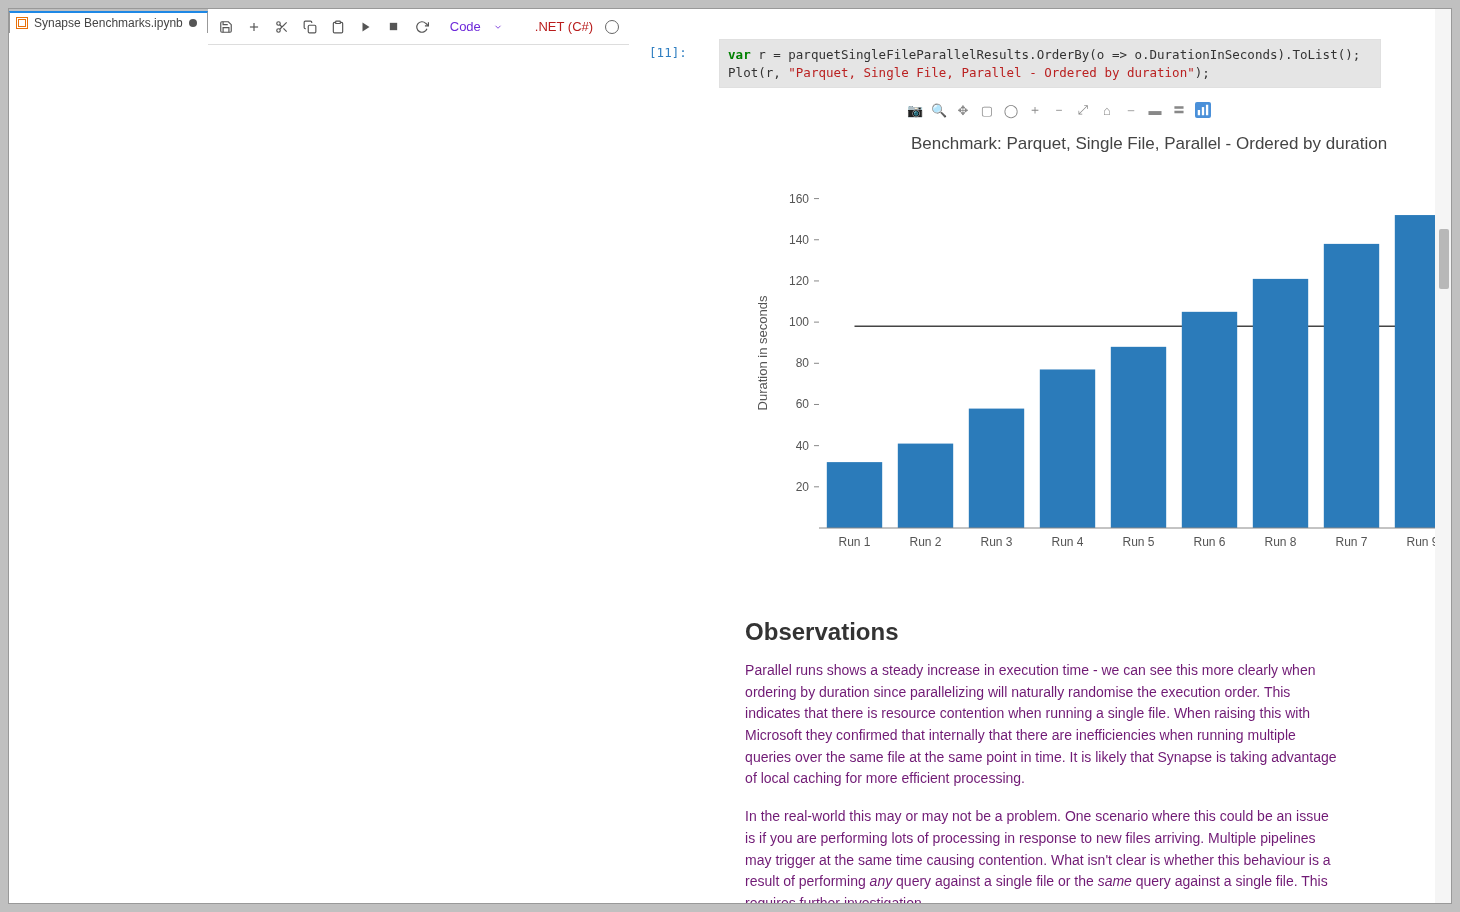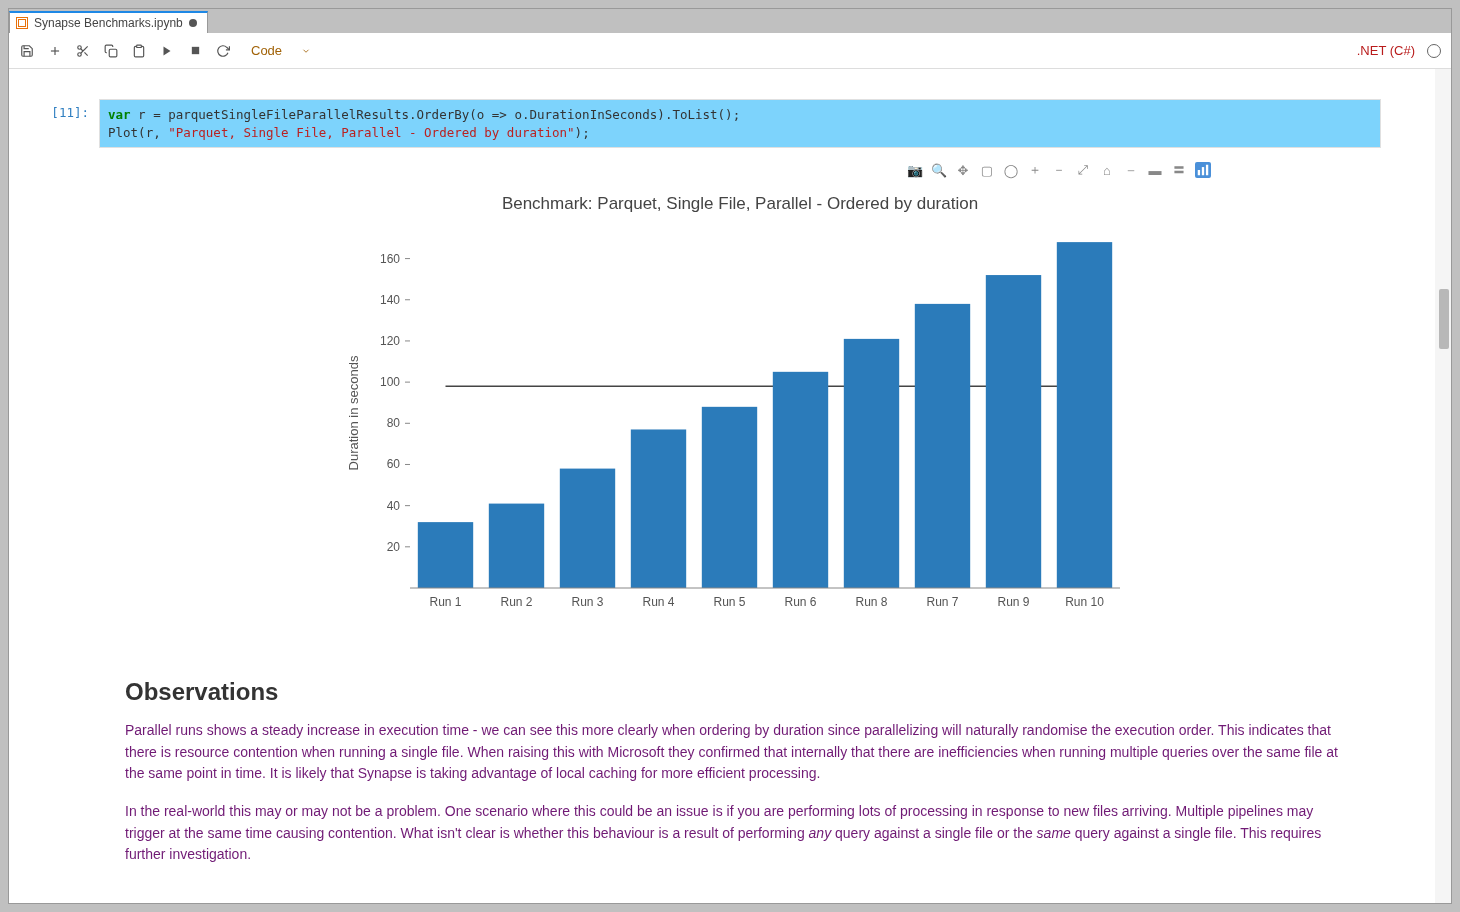--- a/index.html
+++ b/index.html
@@ -10,21 +10,21 @@
     height: 912px;
     overflow: hidden;
     position: relative;
   }
   .app-frame {
     position: absolute;
     top: 8px; left: 8px; right: 8px; bottom: 8px;
     background: #fff;
     border: 1px solid #999;
     display: flex;
-    flex-direction: column;
+    flex-direction: row;
   }
   .tabbar {
     display: flex;
     background: #c0c0c0;
     height: 24px;
     align-items: flex-end;
   }
   .tab {
     background: #fff;
     border: 1px solid #999;
@@ -56,43 +56,43 @@
     align-items: center;
     gap: 12px;
     padding: 4px 10px;
     border-bottom: 1px solid #ddd;
     height: 36px;
     font-size: 13px;
     color: #555;
   }
   .toolbar .spacer { flex: 1; }
   .tb-icon { width:16px; height:16px; display:flex; align-items:center; justify-content:center; cursor:pointer; color:#555; }
-  .cell-type { display:flex; align-items:center; gap:19px; font-size:13px; color:#a16207; padding: 0 8px; cursor:pointer;}
+  .cell-type { display:flex; align-items:center; gap:12px; font-size:13px; color:#6d28d9; padding: 0 8px; cursor:pointer;}
   .kernel-circle { width:14px;height:14px;border:1.5px solid #666;border-radius:50%; }
   .content {
     flex:1;
     overflow: hidden;
     position: relative;
     padding: 30px 0 0 0;
   }
   .scrollbar-track {
     position:absolute; right:0; top:0; bottom:0; width:16px;
     background:#f5f5f5;
   }
   .scrollbar-thumb {
     position:absolute; right:2px; top:220px; width:10px; height:60px;
     background:#b8b8b8; border-radius:2px;
   }
   .notebook-body { padding: 0 70px 0 20px; color:#333; }
   .markdown-text { font-size:14px; color:#444; margin-left:70px; margin-bottom:25px; line-height:1.5;}
   .code-cell { display:flex; margin-bottom:8px; }
-  .prompt { width:70px; text-align:right; padding-right:10px; font-family: "Consolas","Menlo",monospace; font-size:12.5px; color:#307fc1; padding-top:6px;}
+  .prompt { width:70px; padding-right:10px; font-family: "Consolas","Menlo",monospace; font-size:12.5px; color:#307fc1; padding-top:6px;}
   .code-box {
     flex:1;
-    background:#7dd3fc;
+    background:#e5e5e5;
     border:1px solid #e0e0e0;
     padding:6px 8px;
     font-family: "Consolas","Menlo",monospace;
     font-size:12.5px;
     line-height:1.4;
     white-space: pre;
     color:#333;
   }
   .kw { color:#008000; font-weight:bold; }
   .str { color:#ba2121; }

